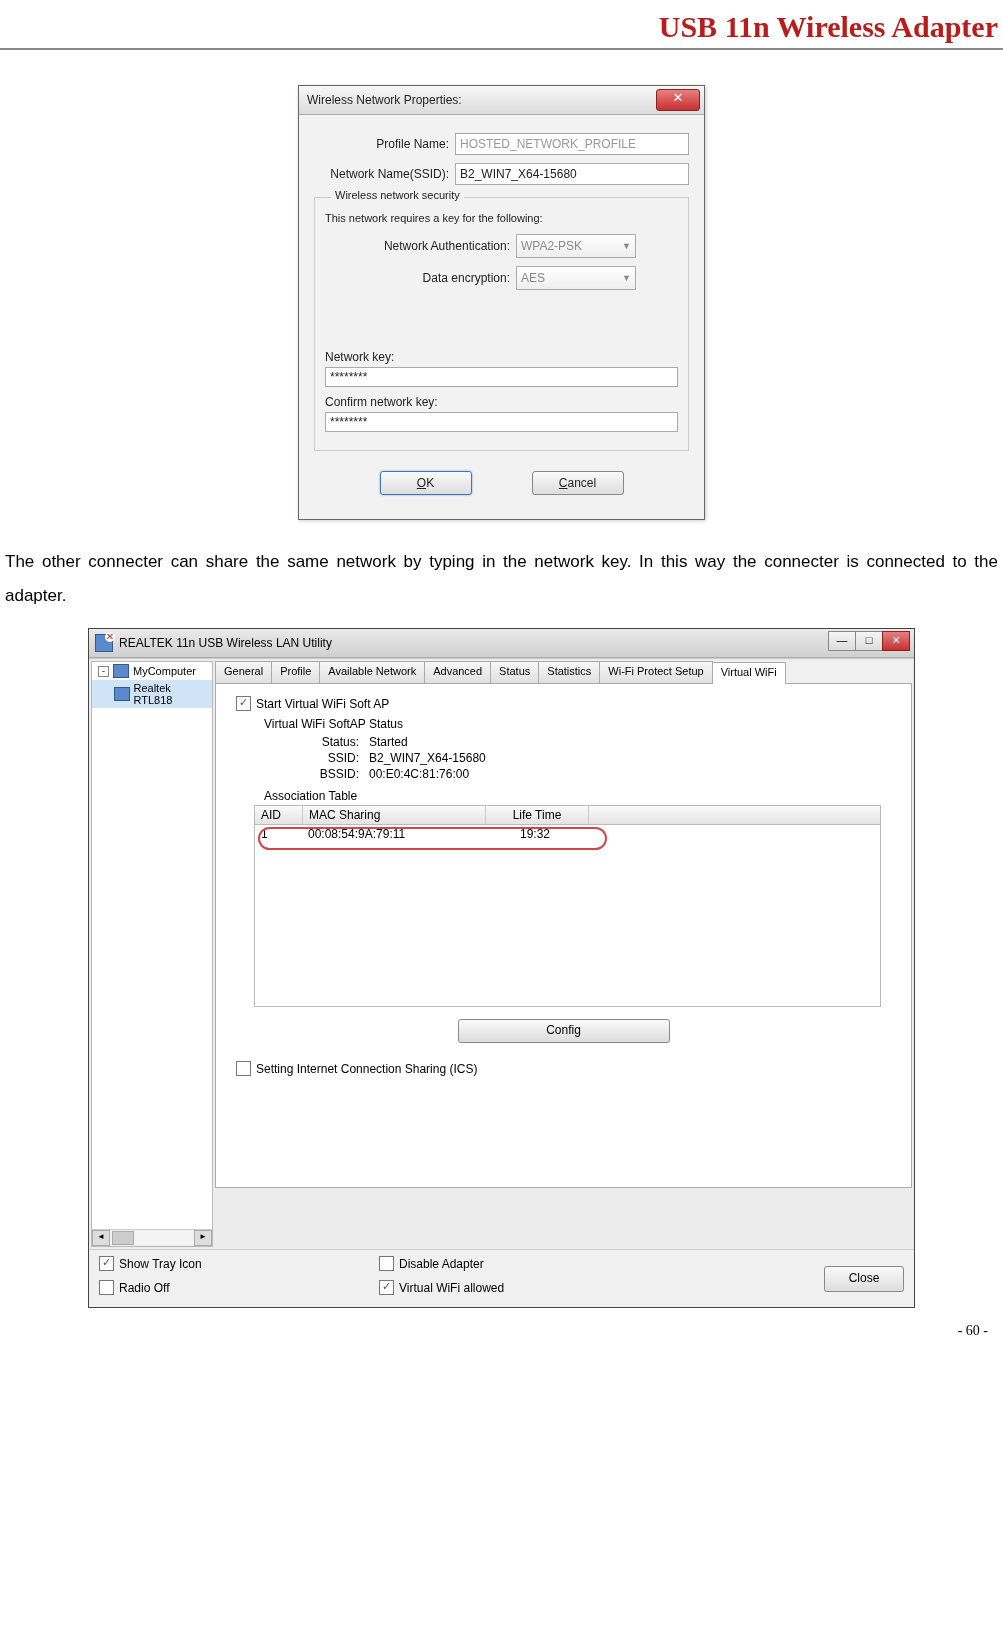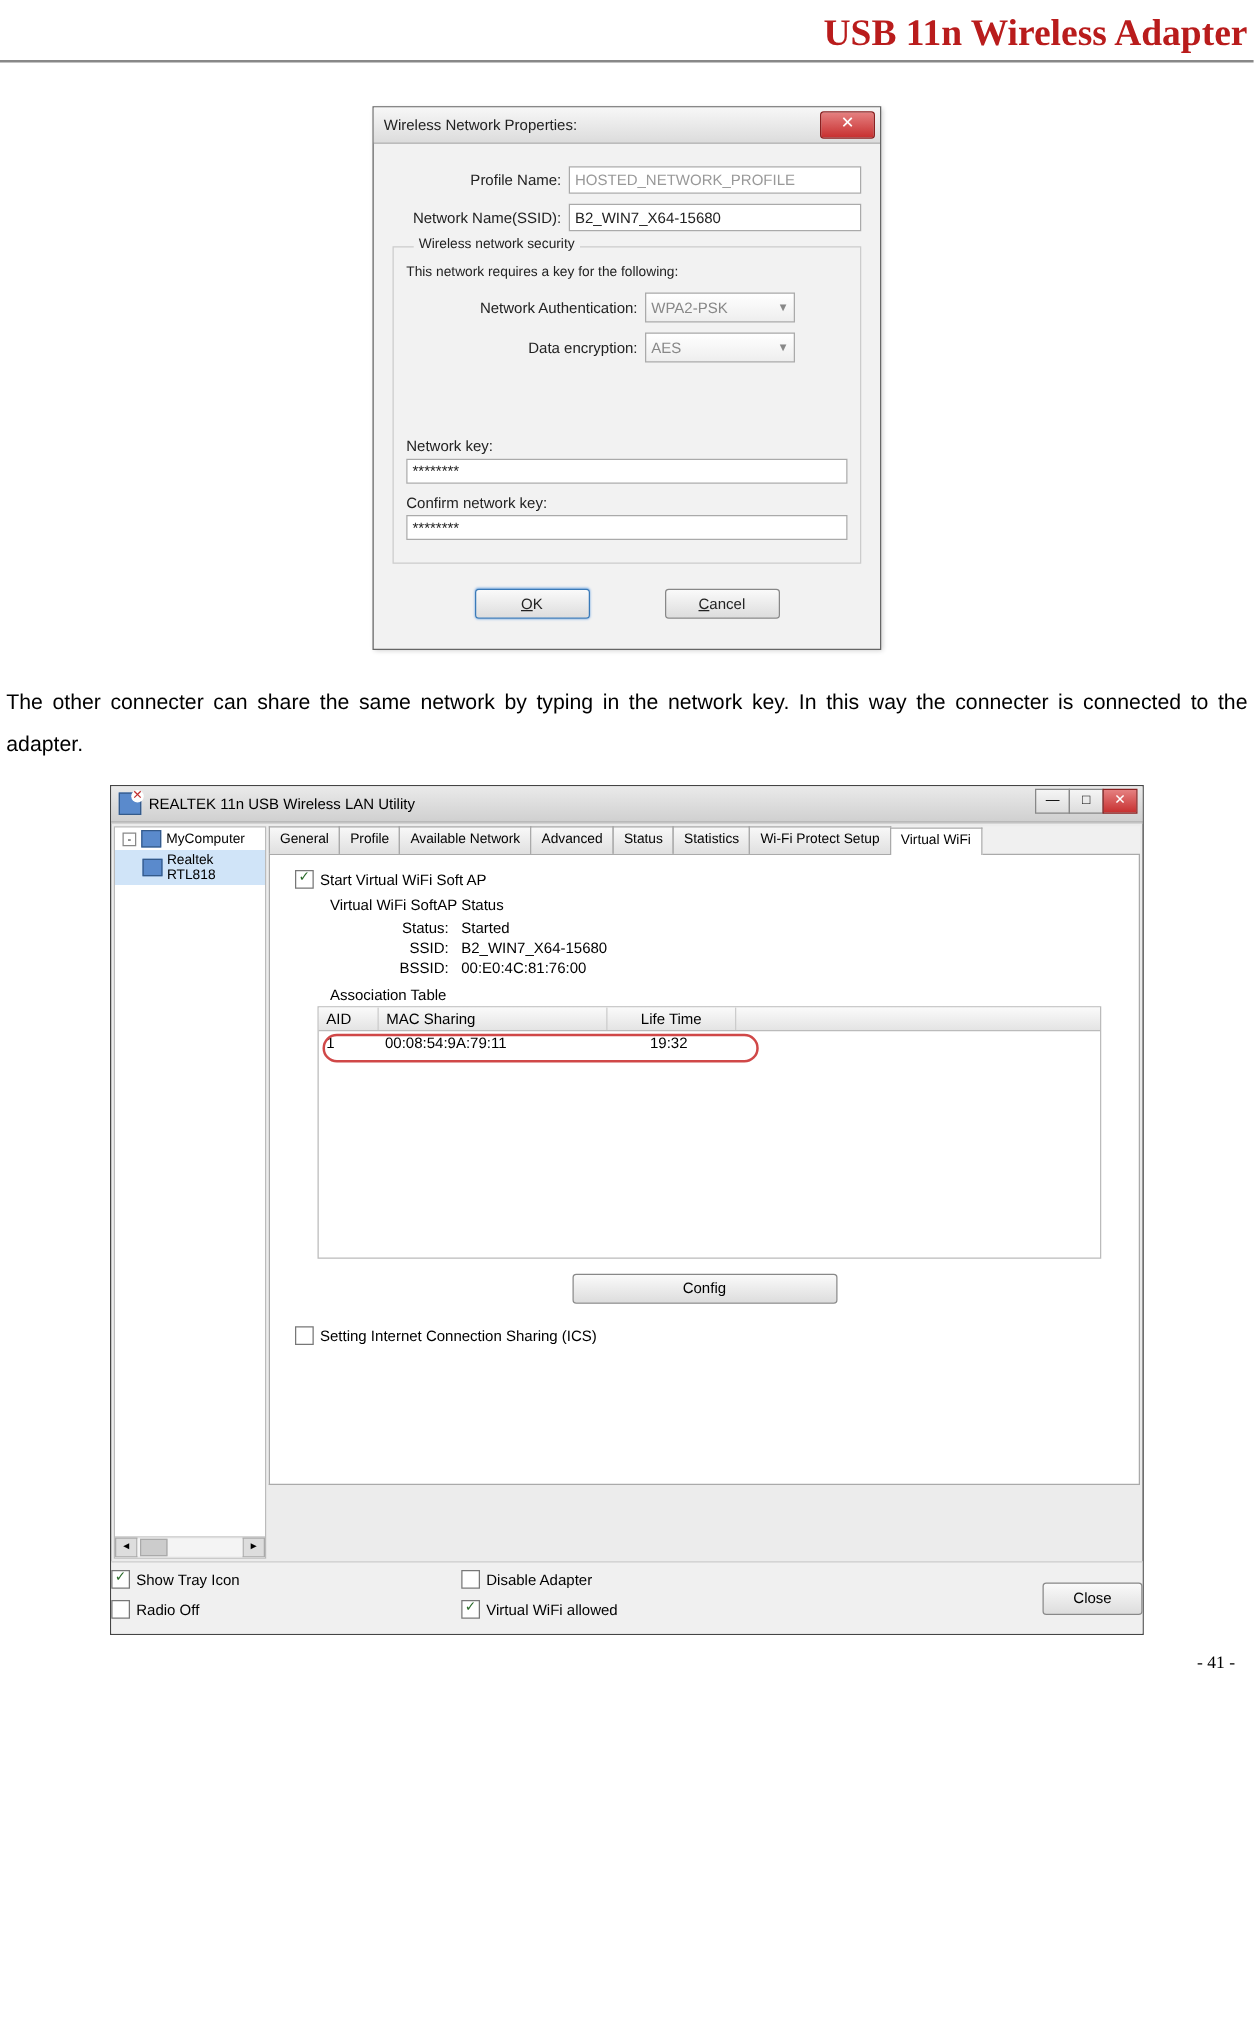--- a/index.html
+++ b/index.html
@@ -380,21 +380,21 @@
       height: 22px;
       border: 1px solid #888;
       background: linear-gradient(to bottom,#fafafa,#ddd);
       border-radius: 3px;
       font-size: 12px;
       text-align: center;
       line-height: 20px;
     }
     .dlg2-bottom {
       display: flex;
-      padding: 6px 0;
+      padding: 6px 10px;
       font-size: 12px;
       align-items: flex-start;
       background: #f0f0f0;
       border-top: 1px solid #ccc;
     }
     .bottom-col { display: flex; flex-direction: column; gap: 3px; }
     .bottom-col.c1 { width: 280px; }
     .bottom-col.c2 { flex: 1; }
     .close-btn {
       width: 78px; height: 24px;
@@ -567,13 +567,13 @@
         </div>
       <div class="chk-row">
           <div class="chkbox checked"></div>
           <span>Virtual WiFi allowed</span>
         </div>
     </div>
     <div class="close-btn">Close</div>
   </div>
 </div>
 
-<div class="page-num">- 41 -</div>
+<div class="page-num">- 60 -</div>
 
 </body></html>

